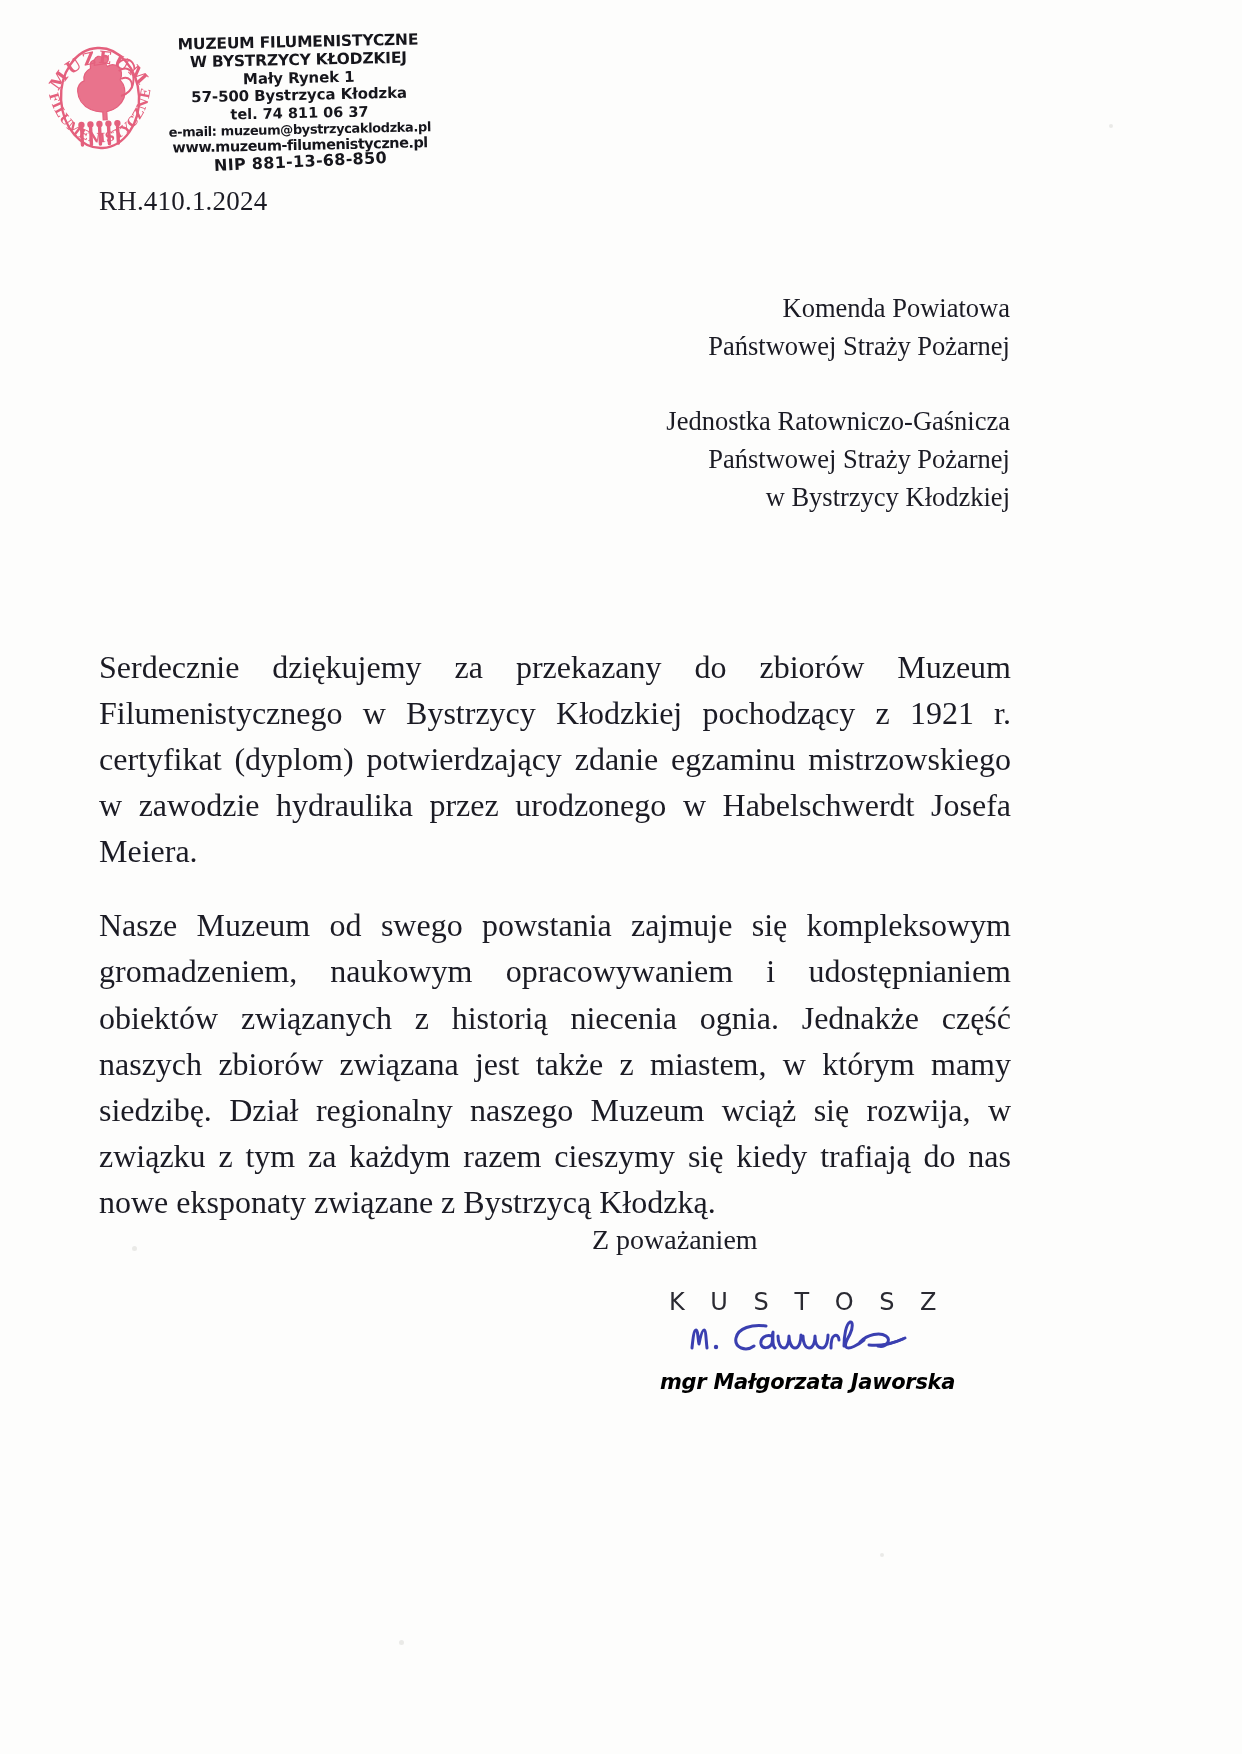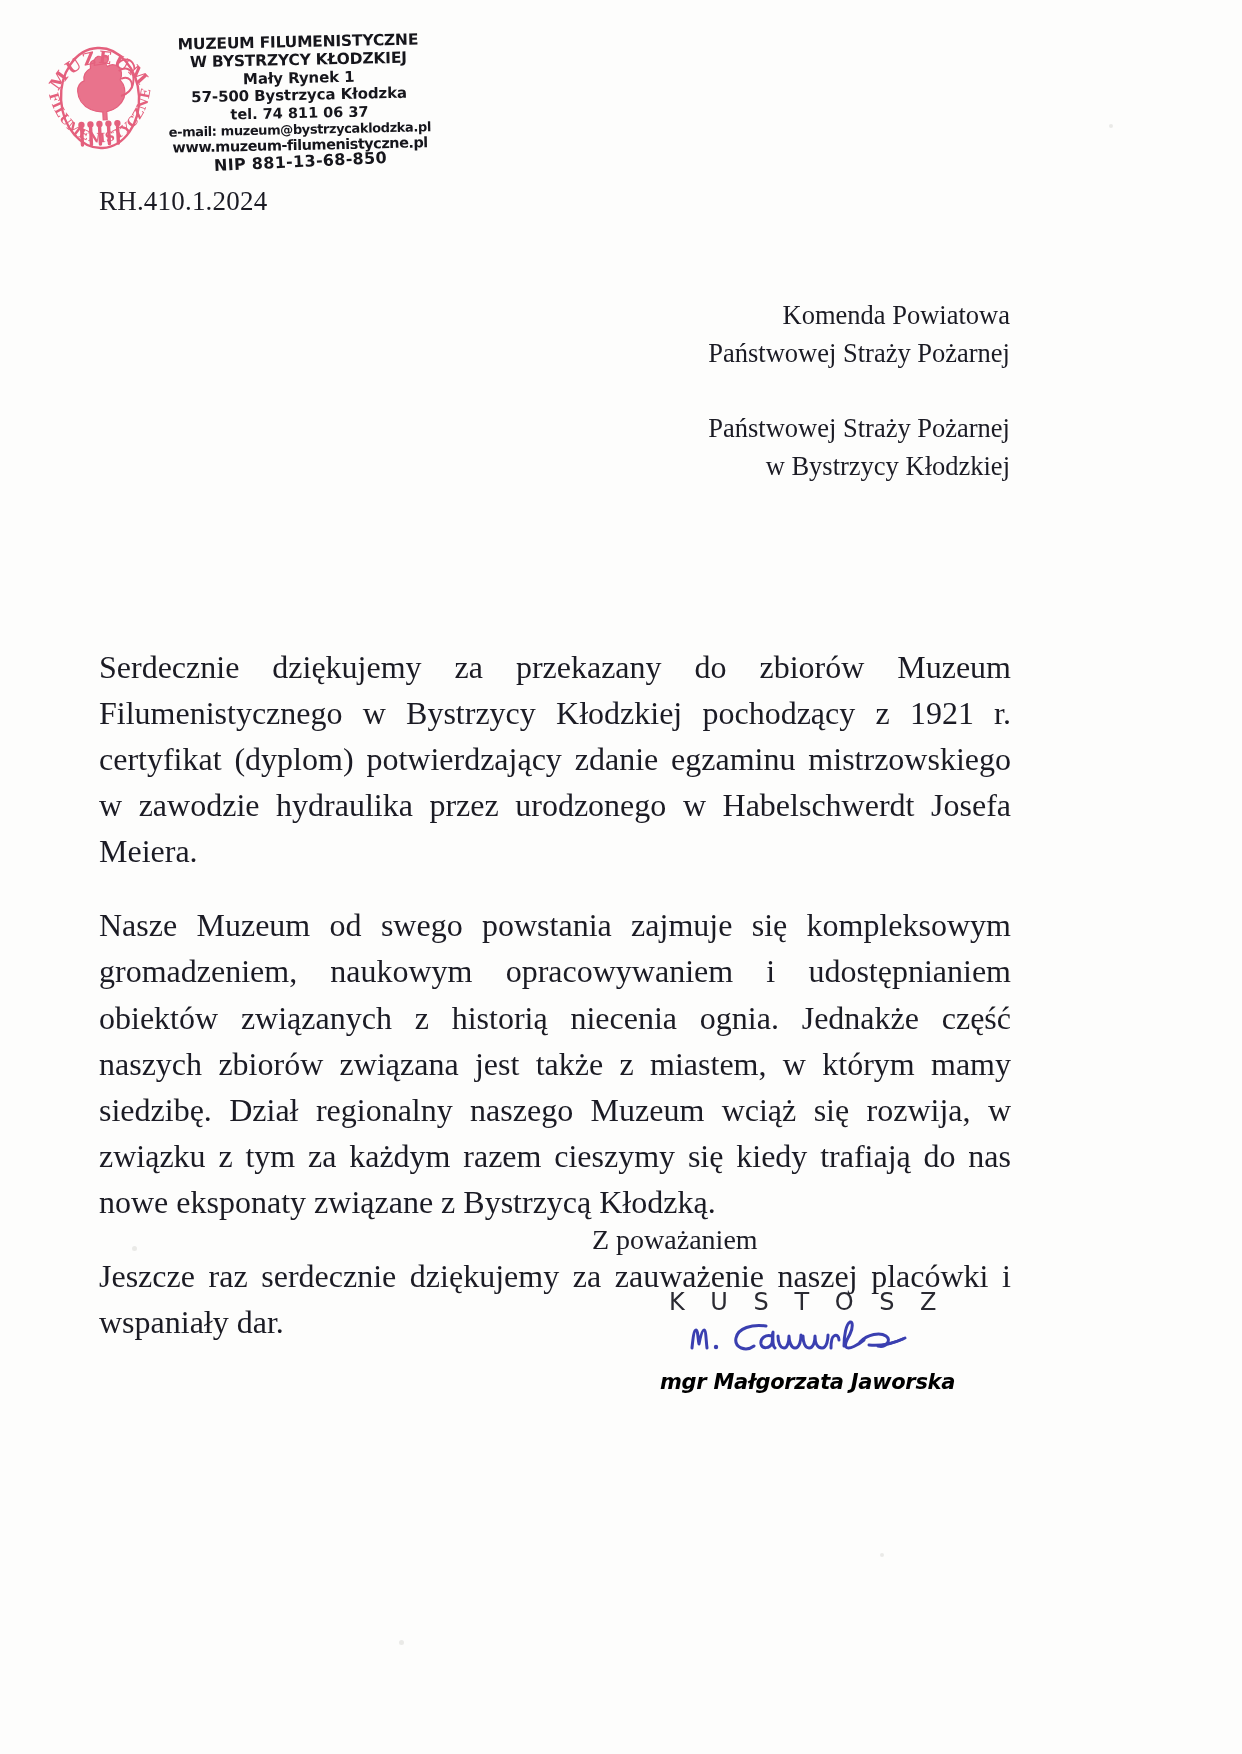--- a/index.html
+++ b/index.html
@@ -70,21 +70,21 @@
     left: 99px;
     top: 186px;
     font-size: 27px;
     letter-spacing: 0.2px;
   }
 
   
   .addressee {
     position: absolute;
     right: 232px;
-    top: 297px;
+    top: 290px;
     text-align: right;
     font-size: 26.5px;
     line-height: 1.42;
   }
   .addressee .block + .block { margin-top: 38px; }
   .addressee .block div { white-space: nowrap; }
 
   
   .body-text {
     position: absolute;
@@ -215,29 +215,29 @@
 
 
   <div class="ref-no">RH.410.1.2024</div>
 
   <div class="addressee">
     <div class="block">
       <div>Komenda Powiatowa</div>
       <div>Państwowej Straży Pożarnej</div>
     </div>
     <div class="block">
+      <div>Jednostka Ratowniczo-Gaśnicza</div>
       <div>Państwowej Straży Pożarnej</div>
       <div>w Bystrzycy Kłodzkiej</div>
     </div>
   </div>
 
   <div class="body-text">
     <p>Serdecznie dziękujemy za przekazany do zbiorów Muzeum Filumenistycznego w Bystrzycy Kłodzkiej pochodzący z 1921 r. certyfikat (dyplom) potwierdzający zdanie egzaminu mistrzowskiego w zawodzie hydraulika przez urodzonego w Habelschwerdt Josefa Meiera.</p>
     <p>Nasze Muzeum od swego powstania zajmuje się kompleksowym gromadzeniem, naukowym opracowywaniem i udostępnianiem obiektów związanych z historią niecenia ognia. Jednakże część naszych zbiorów związana jest także z miastem, w którym mamy siedzibę. Dział regionalny naszego Muzeum wciąż się rozwija, w związku z tym za każdym razem cieszymy się kiedy trafiają do nas nowe eksponaty związane z Bystrzycą Kłodzką.</p>
-    <p>Jeszcze raz serdecznie dziękujemy za zauważenie naszej placówki i wspaniały dar.</p>
   </div>
 
   <div class="closing">Z poważaniem</div>
 
   <div class="sig-block">
     <div class="kustosz">K U S T O S Z</div>
 
     <div class="sig-wrap">
       <div class="sig-ink">
         <svg viewBox="0 0 310 56" xmlns="http://www.w3.org/2000/svg">

